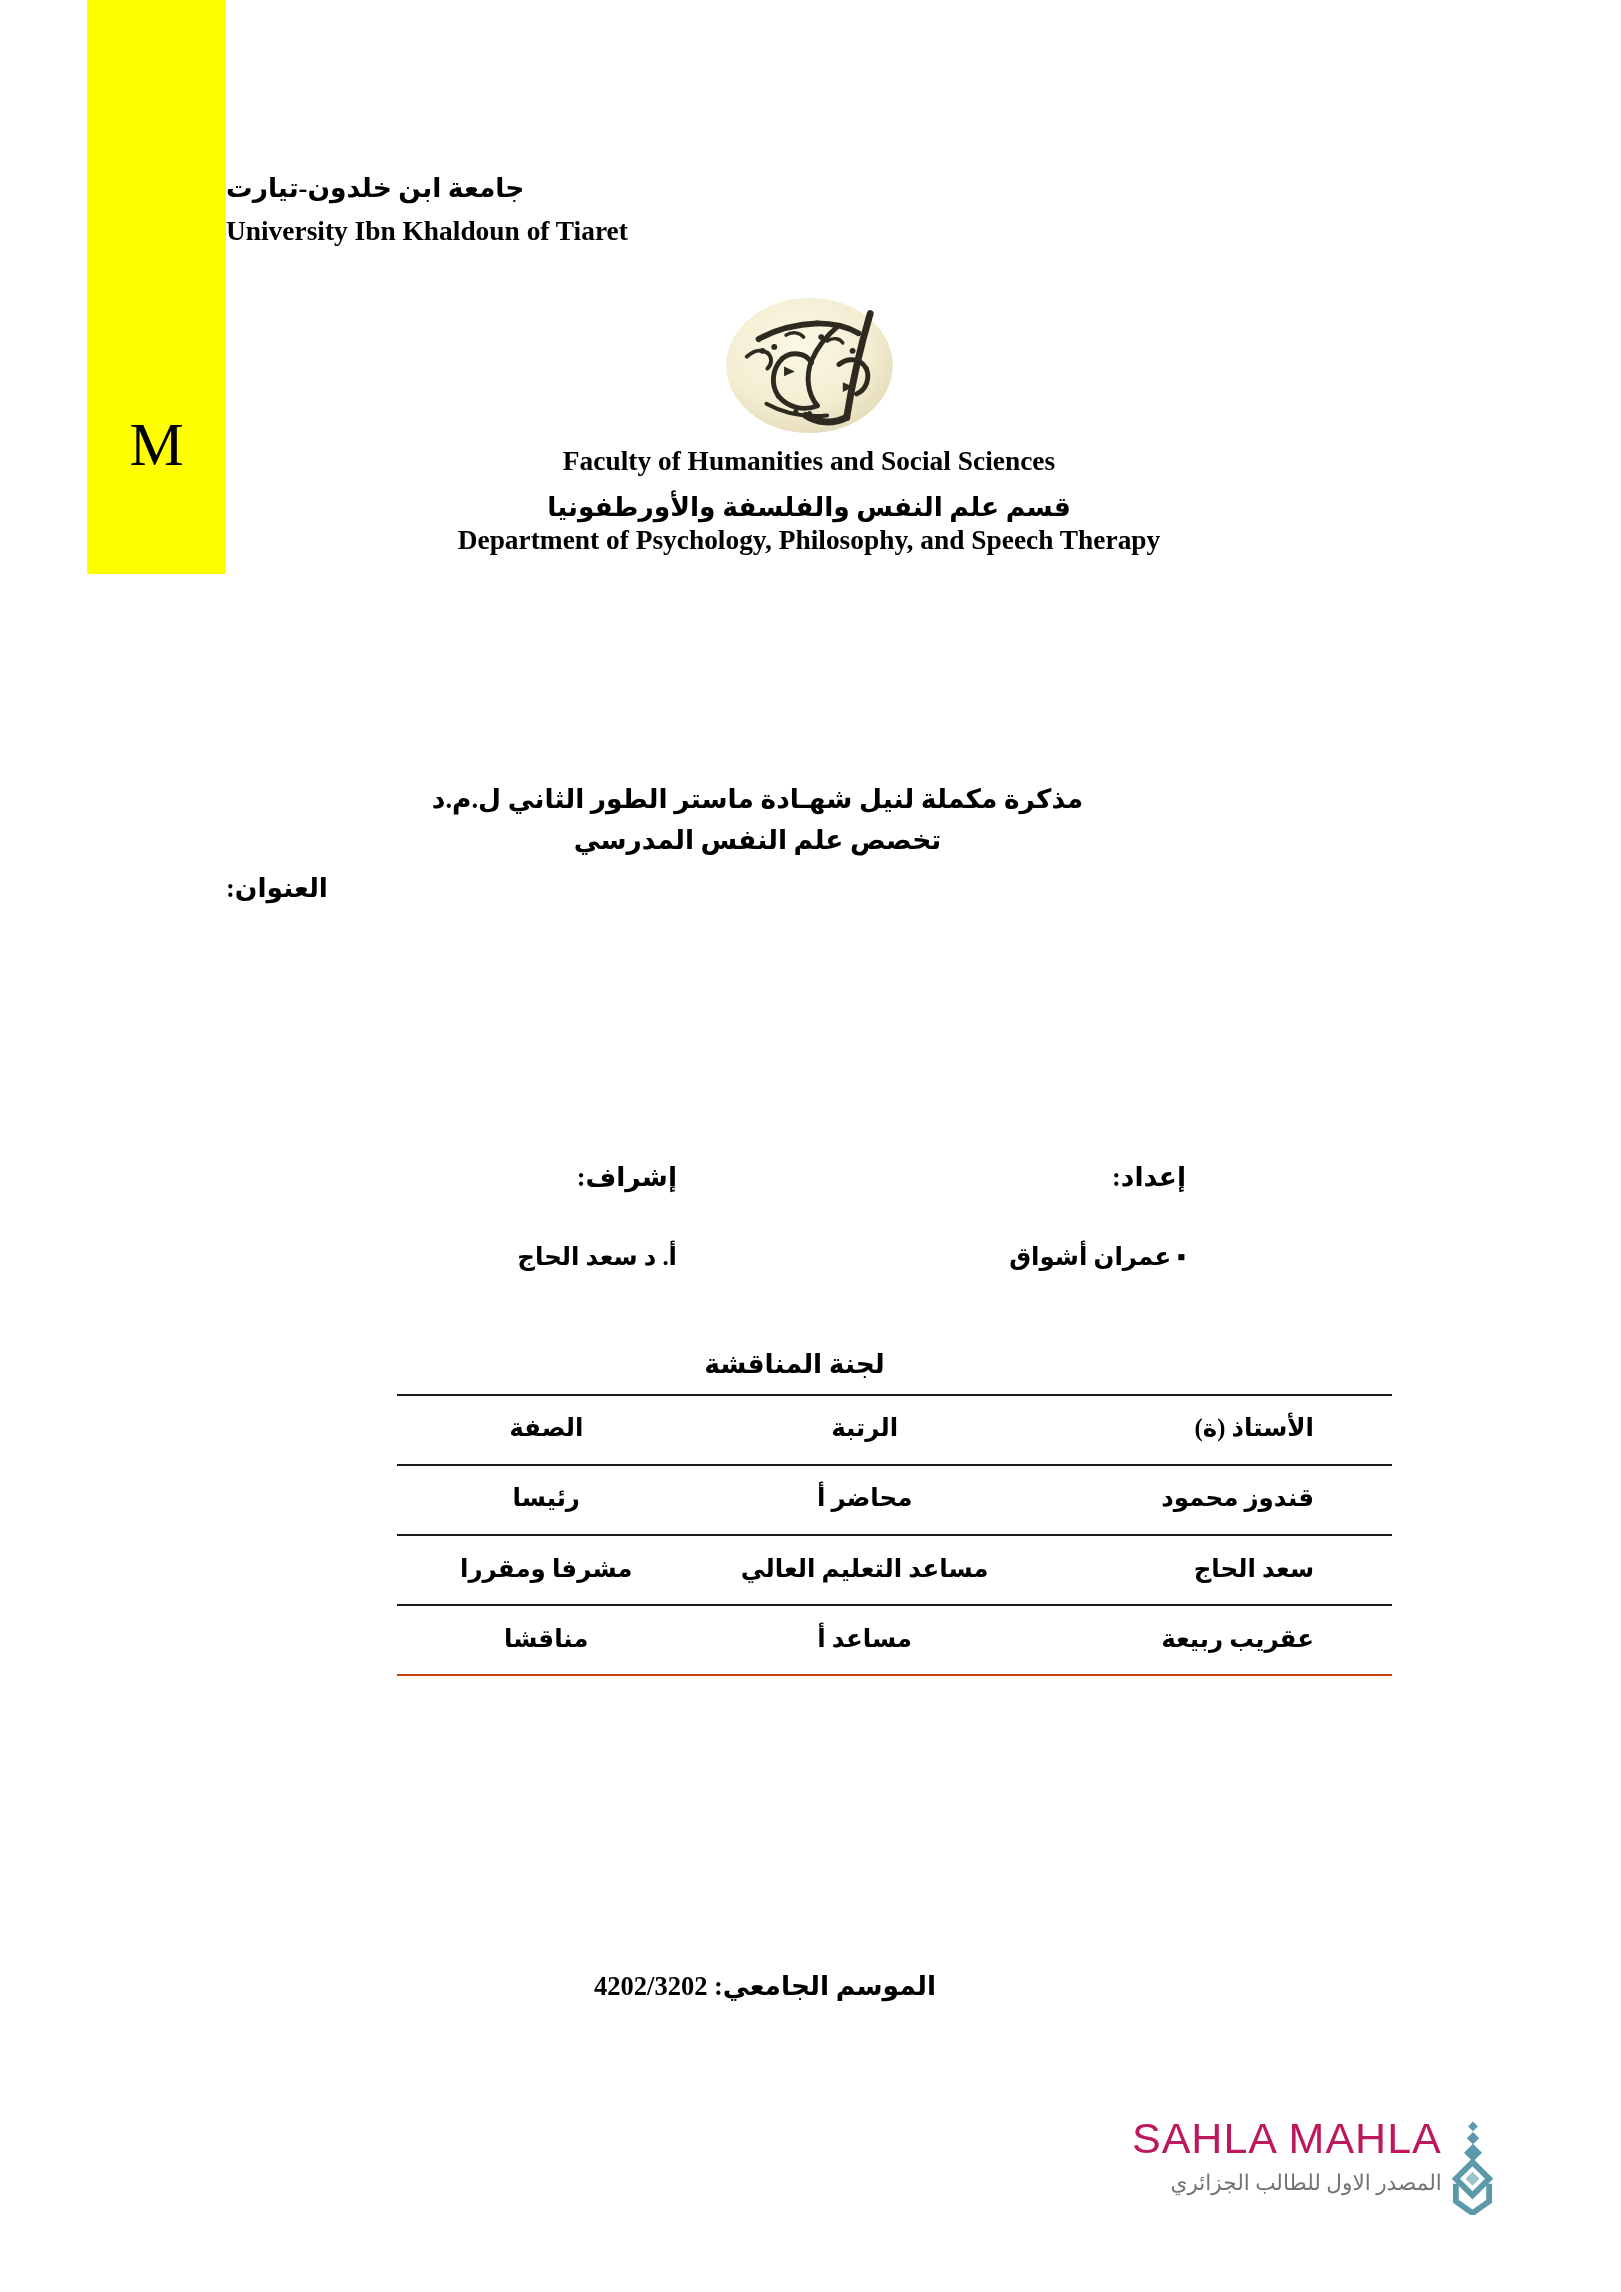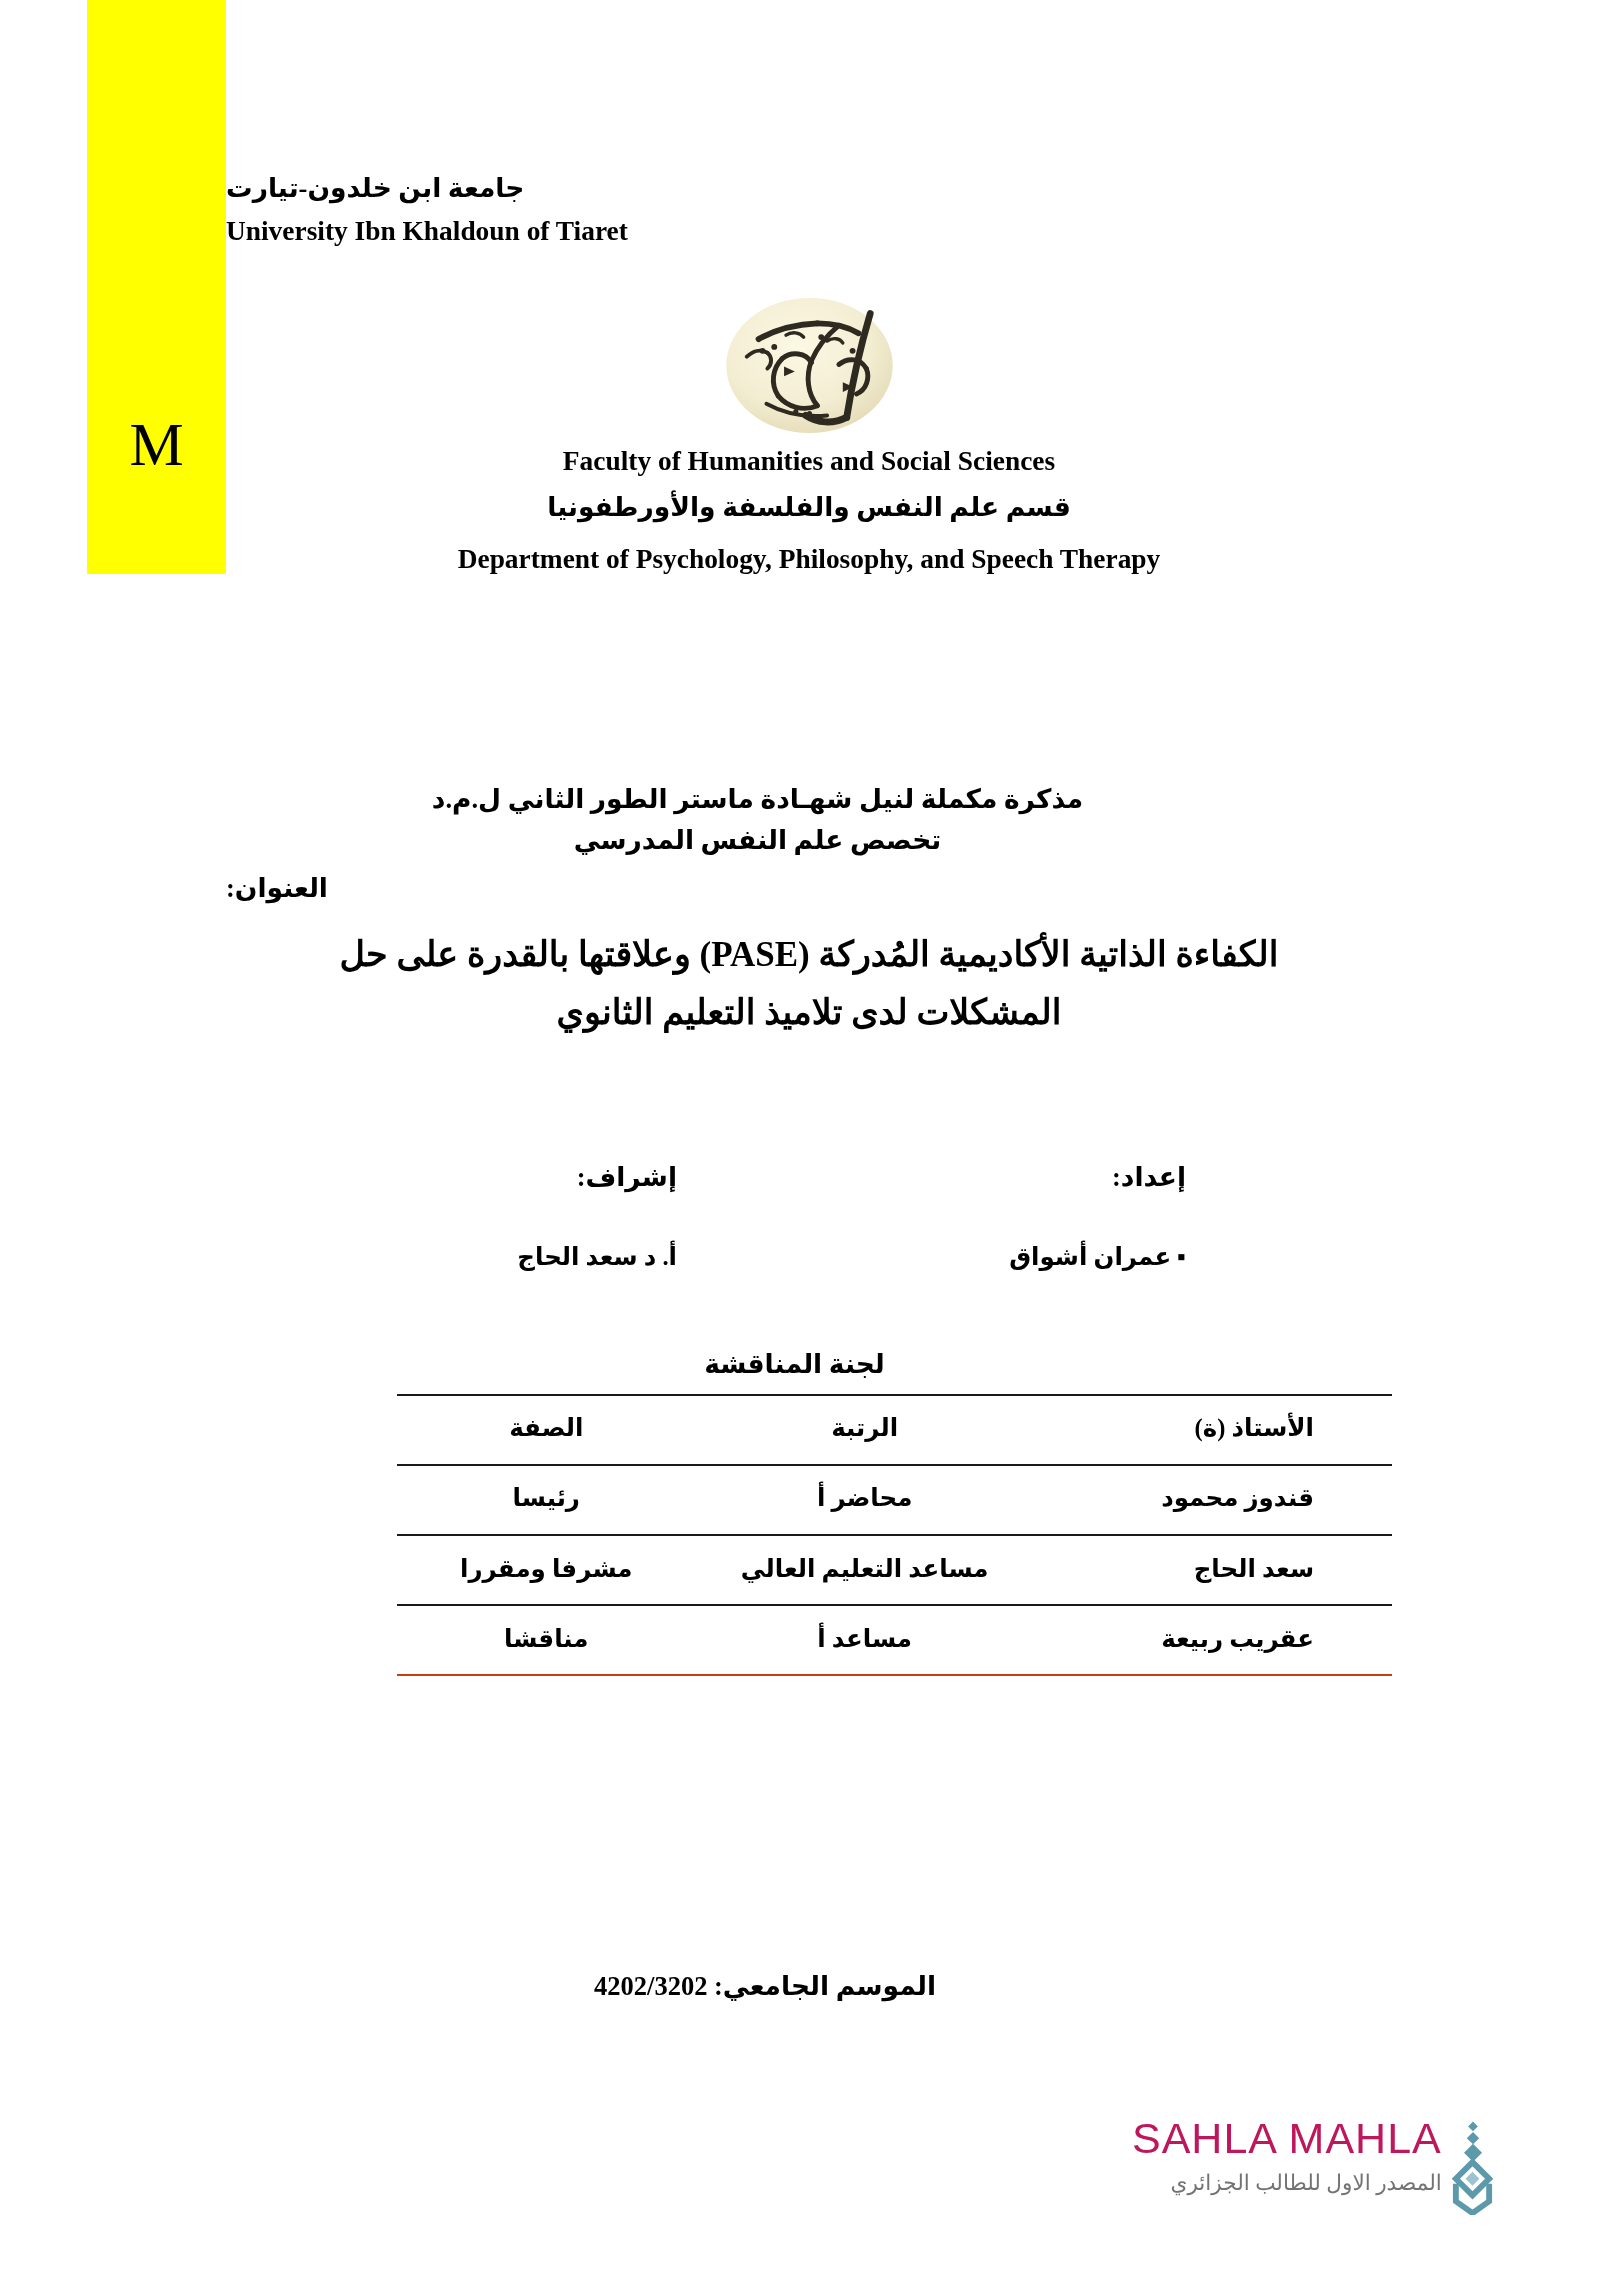--- a/index.html
+++ b/index.html
@@ -107,21 +107,21 @@
     margin-bottom: 9.8px;
   }
   .fac-en {
     font-size: 27.4px;
     font-weight: 700;
     margin-bottom: 13.7px;
   }
   .dep-ar {
     font-size: 26.5px;
     font-weight: 700;
-    margin-bottom: 21px;
+    margin-bottom: 2px;
   }
   .dep-en {
     font-size: 27.4px;
     font-weight: 700;
   }
 
   
   .thesis-kind {
     position: absolute;
     left: 0;
@@ -359,24 +359,20 @@
       <div class="dep-en en">Department of Psychology, Philosophy, and Speech Therapy</div>
     </div>
 
     <div class="thesis-kind">
       <div class="thesis-kind-line ar">مذكرة مكملة لنيل شهـادة ماستر الطور الثاني ل.م.د</div>
       <div class="thesis-kind-line ar">تخصص علم النفس المدرسي</div>
     </div>
 
     <div class="title-label ar">العنوان:</div>
 
-    <div class="main-title">
-      <div>الكفاءة الذاتية الأكاديمية المُدركة (PASE) وعلاقتها بالقدرة على حل</div>
-      <div>المشكلات لدى تلاميذ التعليم الثانوي</div>
-    </div>
 
     <div class="people-row">
       <div class="people-labels">
         <div class="people-col-right">
           <span class="people-lbl ar">إعداد:</span>
         </div>
         <div class="people-col-left">
           <span class="people-lbl ar">إشراف:</span>
         </div>
       </div>

